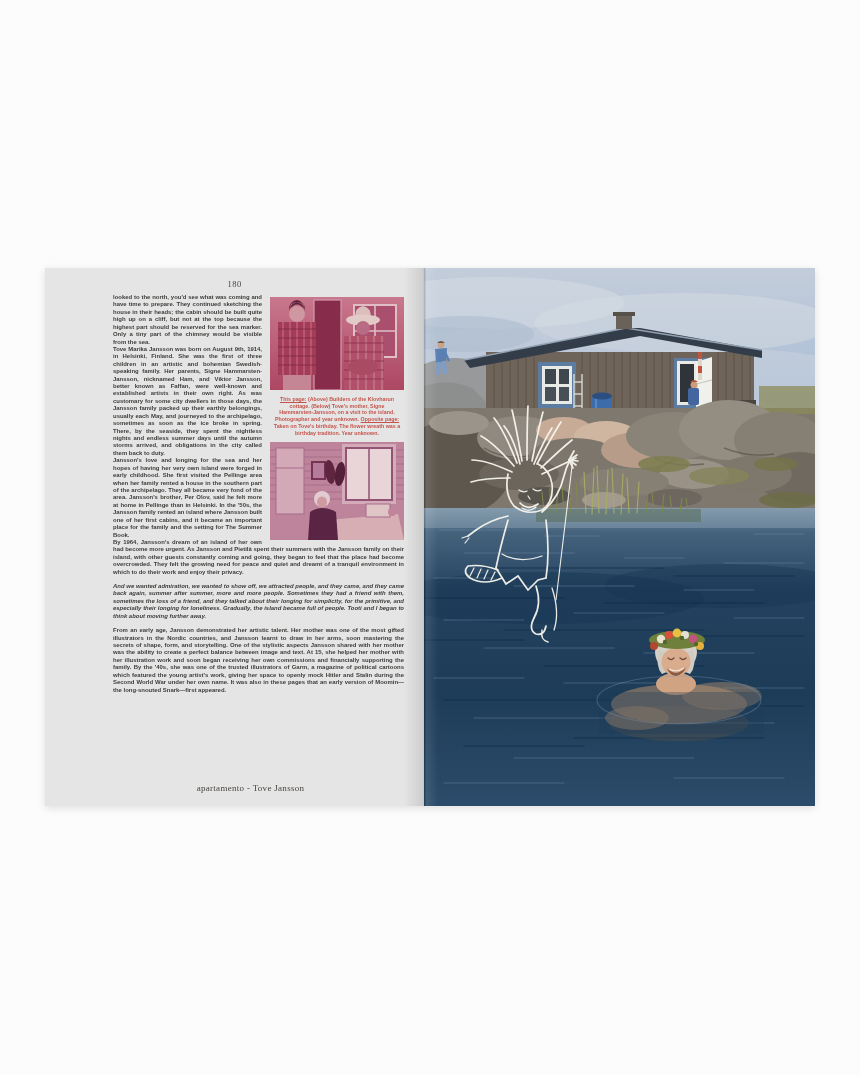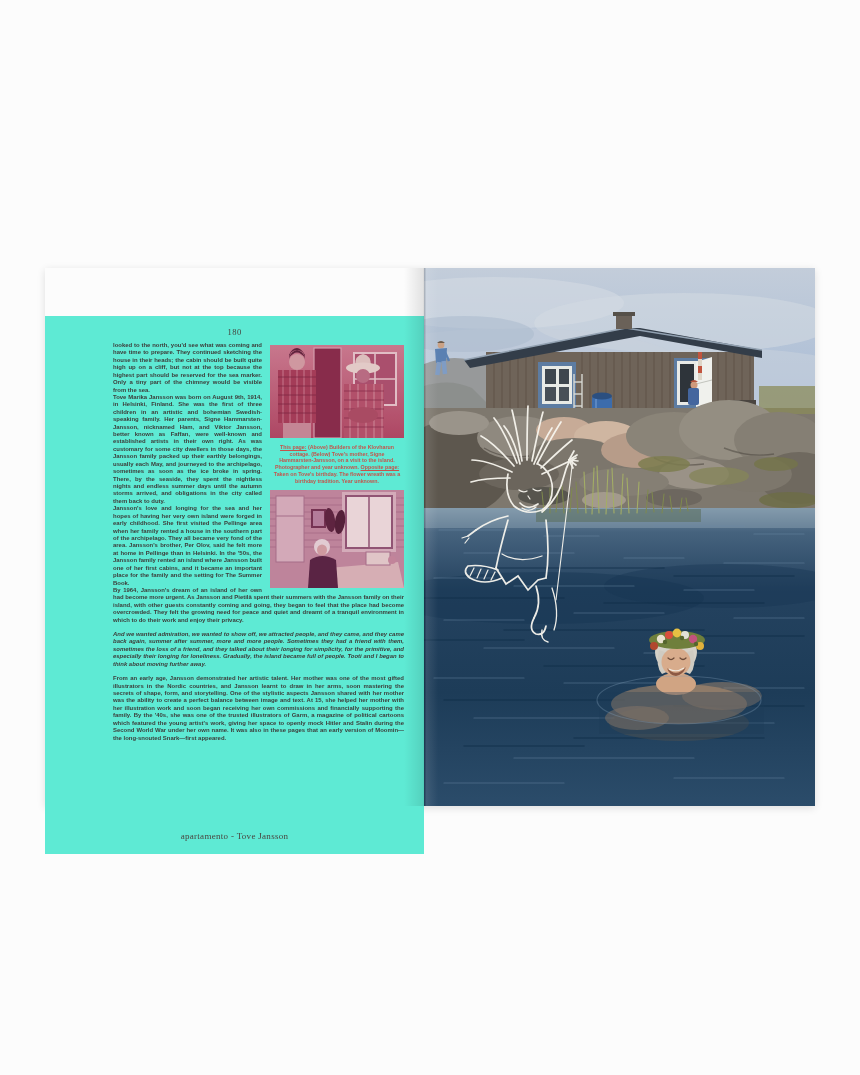--- a/index.html
+++ b/index.html
@@ -1,35 +1,35 @@
 <!DOCTYPE html>
 <html><head>
 <meta charset="utf-8">
 <style>
   html,body{margin:0;padding:0;}
   body{width:860px;height:1075px;background:#fcfcfc;position:relative;
        font-family:"Liberation Sans",sans-serif;overflow:hidden;}
   .spread{position:absolute;left:45px;top:268px;width:770px;height:538px;
           box-shadow:0 2px 8px rgba(0,0,0,.12);display:flex;}
   
-  .left-page{position:relative;width:379px;height:538px;background:#5eead4;margin-top:48px;}
+  .left-page{position:relative;width:379px;height:538px;background:#e5e5e5;}
   .page-number{position:absolute;top:11px;left:0;width:100%;text-align:center;
     font-family:"Liberation Serif",serif;font-size:8.5px;color:#45413c;letter-spacing:.5px;}
   .text-block{position:absolute;left:68px;top:26px;width:291px;color:#3c3c39;}
   .text-block p{margin:0;font-size:5.95px;line-height:7.42px;font-weight:600;
     text-align:justify;text-justify:inter-word;}
   .text-block p.gap{margin-top:7px;}
   .text-block p.italic{font-style:italic;}
   .photo-col{float:right;width:134px;margin:3px 0 4px 8px;}
   .photo{margin:0;line-height:0;}
   .photo svg{display:block;}
   .caption{display:block;margin:6px 2px 6px 2px;color:#c4544b;font-size:5.3px;
     line-height:6.7px;font-weight:600;text-align:center;}
   .cap-label{text-decoration:underline;}
-  .footer{position:absolute;bottom:13px;left:0;width:100%;text-align:center;
+  .footer{position:absolute;bottom:13px;left:16px;width:100%;text-align:center;
     font-family:"Liberation Serif",serif;font-size:9px;color:#4a4641;letter-spacing:.3px;}
   
   .right-page{position:relative;width:391px;height:538px;overflow:hidden;background:#9db3ce;}
   .right-page svg{display:block;}
   
   .spine{position:absolute;left:359px;top:0;width:34px;height:538px;pointer-events:none;
     background:linear-gradient(90deg,rgba(0,0,0,0) 0%,rgba(0,0,0,.10) 55%,rgba(0,0,0,.16) 60%,rgba(255,255,255,.10) 66%,rgba(0,0,0,0) 100%);}
 </style>
 </head>
 <body>

